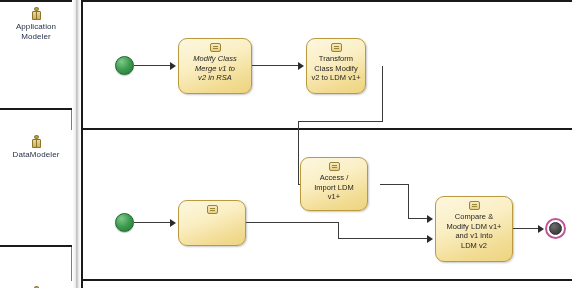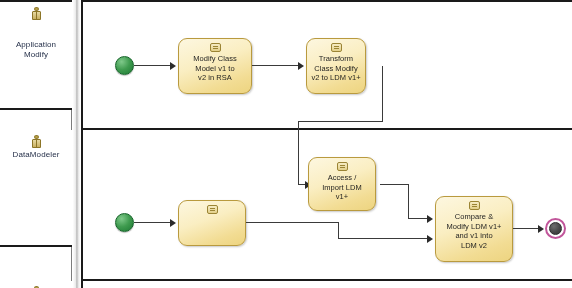--- a/index.html
+++ b/index.html
@@ -124,29 +124,29 @@
     border-left:6px solid #2b2b2b;
   }
 </style>
 </head>
 <body>
 
 <div id="stage">
 
   <div class="lane-header-col">
 
-    <div class="lane-hdr first" style="top:0;height:110px;gap:18px;">
+    <div class="lane-hdr first" style="top:0;height:110px;">
       <span class="role-icon">
         <span class="head"></span>
           <span class="body"></span>
           <span class="slit"></span>
       </span>
       <div class="lane-label">
         <span>Application</span><br>
-        <span>Modify</span>
+        <span>Modeler</span>
       </div>
     </div>
 
     <div class="lane-hdr" style="top:130px;height:117px;">
       <span class="role-icon">
         <span class="head"></span>
           <span class="body"></span>
           <span class="slit"></span>
       </span>
       <div class="lane-label">
@@ -167,25 +167,25 @@
     <div class="lane-row first" style="top:0;height:130px;"></div>
     <div class="lane-row" style="top:130px;height:151px;"></div>
     <div class="lane-row" style="top:281px;height:30px;border-bottom:none;"></div>
   </div>
 
   <div class="start-ev" style="left:115px;top:56px;"></div>
 
   <div class="seg h" style="left:134px;top:65px;width:38px;"></div>
   <div class="arrow-r" style="left:170px;top:62px;"></div>
 
-  <div class="task" style="left:178px;top:38px;width:74px;height:56px;">
+  <div class="task" style="left:178px;top:38px;width:74px;height:56px;font-style:italic;">
     <span class="task-icon"></span>
     <div class="task-label">
       <span>Modify Class</span><br>
-      <span>Model v1 to</span><br>
+      <span>Merge v1 to</span><br>
       <span>v2 in RSA</span>
     </div>
   </div>
 
   <div class="seg h" style="left:252px;top:65px;width:48px;"></div>
   <div class="arrow-r" style="left:298px;top:62px;"></div>
 
   <div class="task" style="left:306px;top:38px;width:60px;height:56px;">
     <span class="task-icon"></span>
     <div class="task-label">
@@ -194,21 +194,21 @@
       <span>v2 to LDM v1+</span>
     </div>
   </div>
 
   <div class="seg v" style="left:382px;top:66px;height:56px;"></div>
   <div class="seg h" style="left:298px;top:121px;width:85px;"></div>
   <div class="seg v" style="left:298px;top:121px;height:64px;"></div>
   <div class="seg h" style="left:298px;top:184px;width:10px;"></div>
   <div class="arrow-r" style="left:305px;top:181px;"></div>
 
-  <div class="task" style="left:308px;top:157px;width:68px;height:54px;">
+  <div class="task" style="left:300px;top:157px;width:68px;height:54px;">
     <span class="task-icon"></span>
     <div class="task-label">
       <span>Access /</span><br>
       <span>Import LDM</span><br>
       <span>v1+</span>
     </div>
   </div>
 
   <div class="start-ev" style="left:115px;top:213px;"></div>
 

